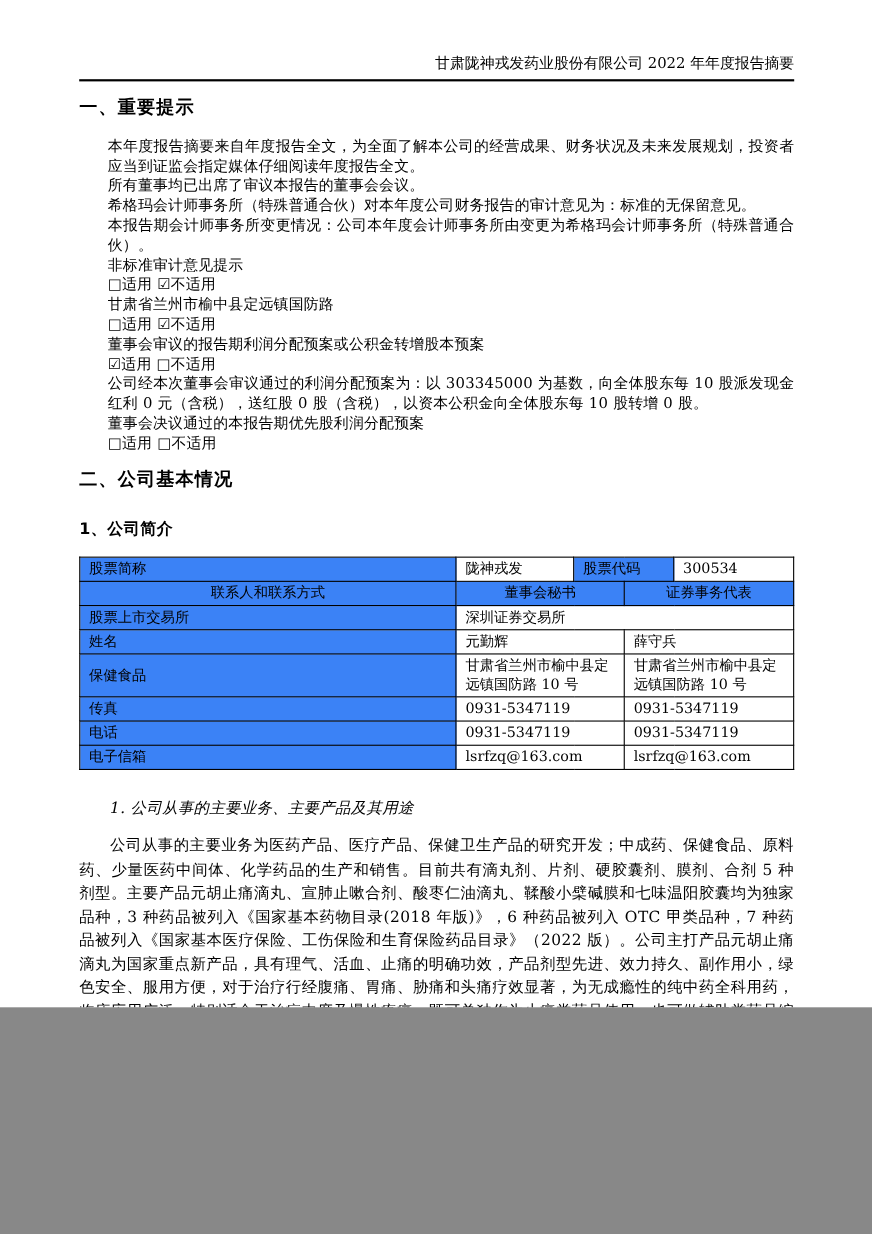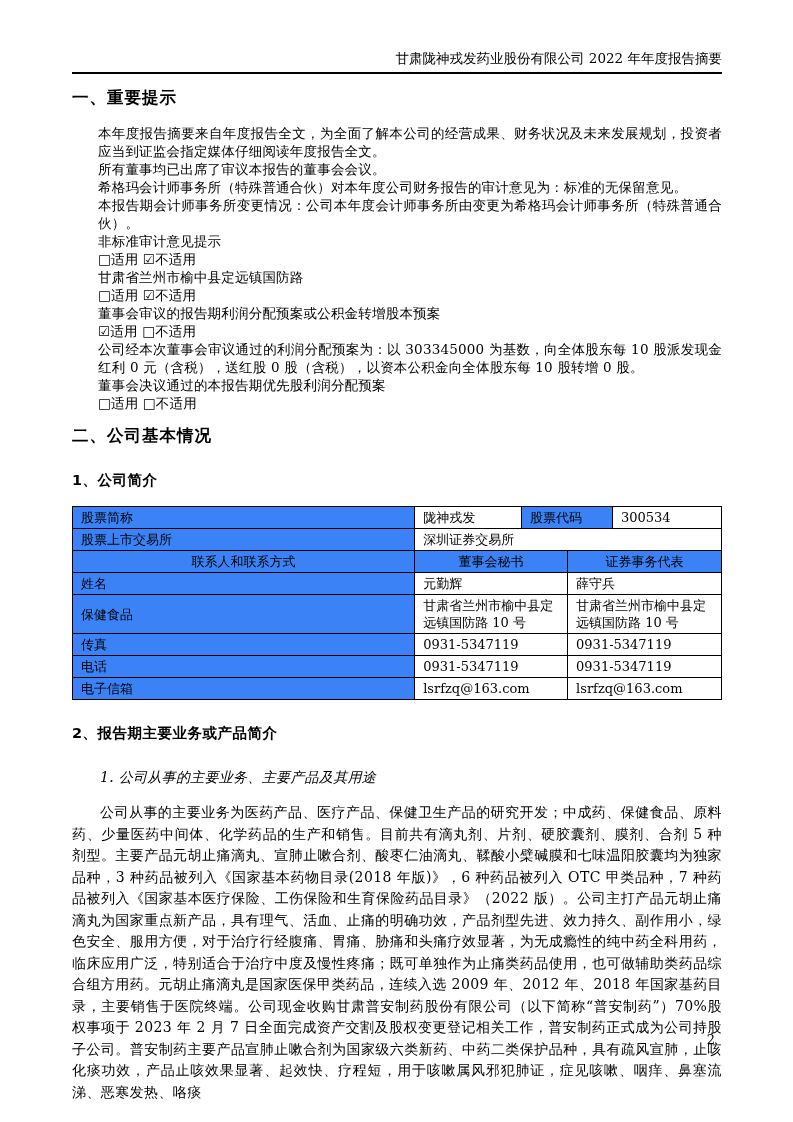--- a/index.html
+++ b/index.html
@@ -1,18 +1,18 @@
 <!DOCTYPE html>
 <html><head>
 <meta charset="utf-8">
 <style>
   html,body{margin:0;padding:0;background:#888;}
   .page{
     position:relative;
-    width:793px;height:1122px;
+    width:793px;height:916px;
     margin:0 auto;
     background:#ffffff;
     box-sizing:border-box;
     padding:50px 71px 0 72px;
     overflow:hidden;
     font-family:"DejaVu Serif","Liberation Serif",serif;
     color:#000;
   }
   .doc-header{
     text-align:right;
@@ -134,27 +134,27 @@
         <col style="width:109px">
     </colgroup>
     <tbody>
       <tr>
         <td class="lbl">股票简称</td>
         <td>陇神戎发</td>
         <td class="lbl" colspan="2">股票代码</td>
         <td>300534</td>
       </tr>
       <tr>
-        <td class="lbl">股票上市交易所</td>
-        <td colspan="4">深圳证券交易所</td>
-      </tr>
-      <tr>
         <td class="lbl ctr">联系人和联系方式</td>
         <td class="lbl ctr" colspan="2">董事会秘书</td>
         <td class="lbl ctr" colspan="2">证券事务代表</td>
+      </tr>
+      <tr>
+        <td class="lbl">股票上市交易所</td>
+        <td colspan="4">深圳证券交易所</td>
       </tr>
       <tr>
         <td class="lbl">姓名</td>
         <td colspan="2">元勤辉</td>
         <td colspan="2">薛守兵</td>
       </tr>
       <tr>
         <td class="lbl">保健食品</td>
         <td colspan="2">甘肃省兰州市榆中县定远镇国防路 10 号</td>
         <td colspan="2">甘肃省兰州市榆中县定远镇国防路 10 号</td>
@@ -170,21 +170,20 @@
         <td colspan="2">0931-5347119</td>
       </tr>
       <tr>
         <td class="lbl">电子信箱</td>
         <td colspan="2">lsrfzq@163.com</td>
         <td colspan="2">lsrfzq@163.com</td>
       </tr>
     </tbody>
   </table>
 
-  <h2 class="sub">2、报告期主要业务或产品简介</h2>
 
   <p class="biz-sub">1. 公司从事的主要业务、主要产品及其用途</p>
 
   <p class="biz-para">公司从事的主要业务为医药产品、医疗产品、保健卫生产品的研究开发；中成药、保健食品、原料药、少量医药中间体、化学药品的生产和销售。目前共有滴丸剂、片剂、硬胶囊剂、膜剂、合剂 5 种剂型。主要产品元胡止痛滴丸、宣肺止嗽合剂、酸枣仁油滴丸、鞣酸小檗碱膜和七味温阳胶囊均为独家品种，3 种药品被列入《国家基本药物目录(2018 年版)》，6 种药品被列入 OTC 甲类品种，7 种药品被列入《国家基本医疗保险、工伤保险和生育保险药品目录》（2022 版）。公司主打产品元胡止痛滴丸为国家重点新产品，具有理气、活血、止痛的明确功效，产品剂型先进、效力持久、副作用小，绿色安全、服用方便，对于治疗行经腹痛、胃痛、胁痛和头痛疗效显著，为无成瘾性的纯中药全科用药，临床应用广泛，特别适合于治疗中度及慢性疼痛；既可单独作为止痛类药品使用，也可做辅助类药品综合组方用药。元胡止痛滴丸是国家医保甲类药品，连续入选 2009 年、2012 年、2018 年国家基药目录，主要销售于医院终端。公司现金收购甘肃普安制药股份有限公司（以下简称“普安制药”）70%股权事项于 2023 年 2 月 7 日全面完成资产交割及股权变更登记相关工作，普安制药正式成为公司持股子公司。普安制药主要产品宣肺止嗽合剂为国家级六类新药、中药二类保护品种，具有疏风宣肺，止咳化痰功效，产品止咳效果显著、起效快、疗程短，用于咳嗽属风邪犯肺证，症见咳嗽、咽痒、鼻塞流涕、恶寒发热、咯痰</p>
 
   <div class="page-number">2</div>
 
 </div>
 
 </body></html>

